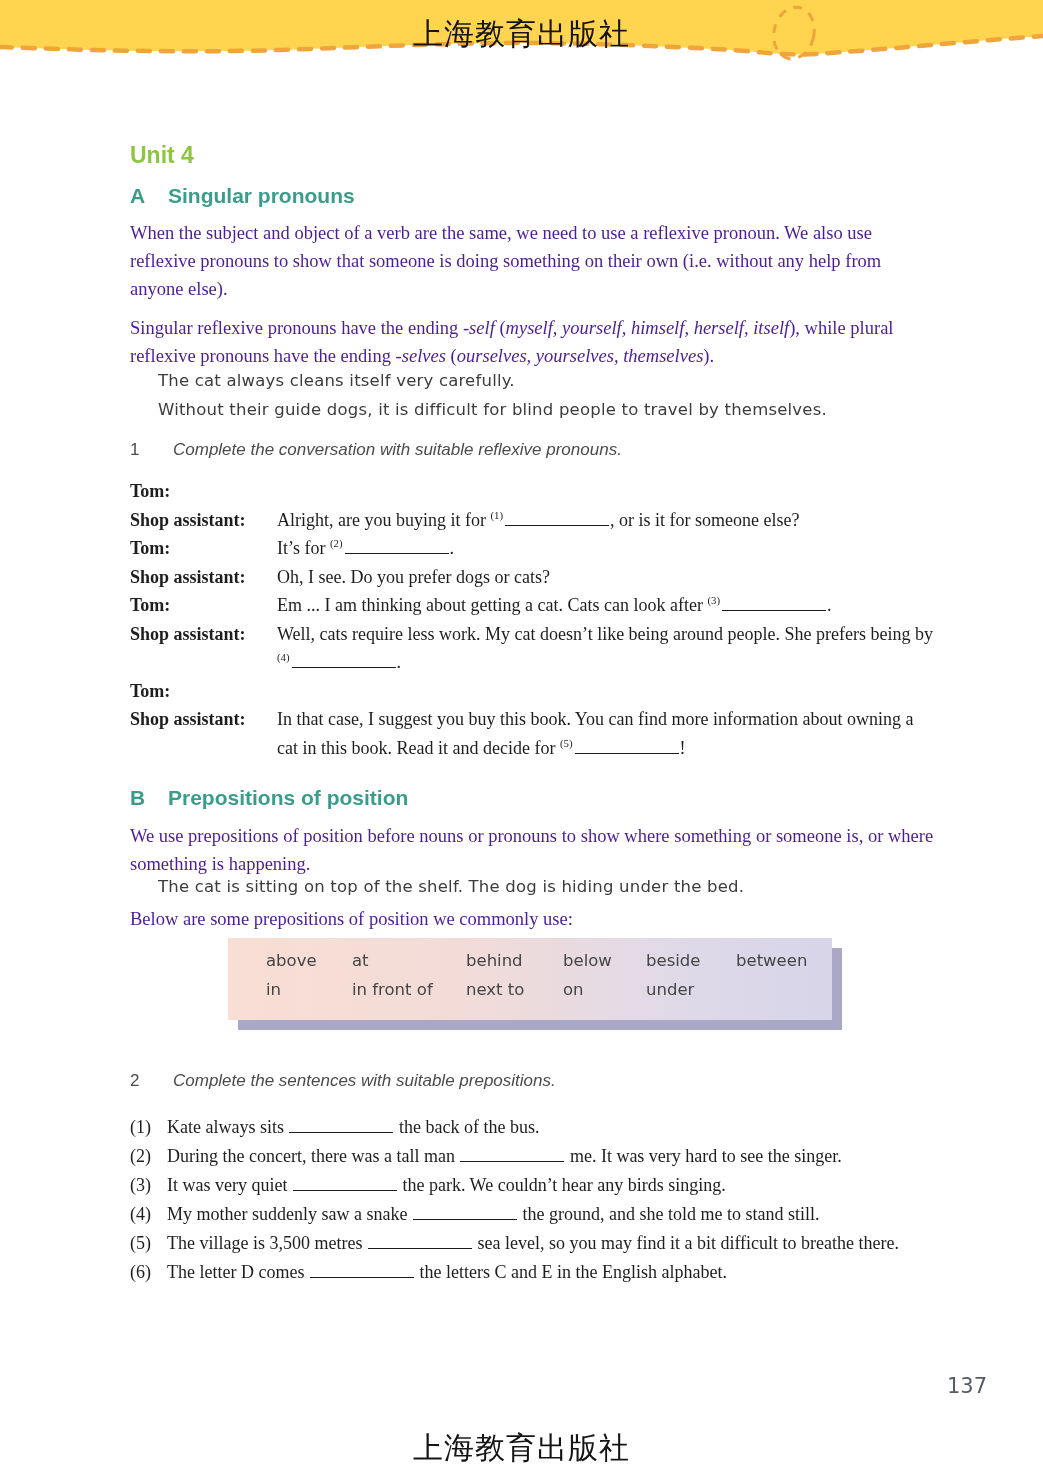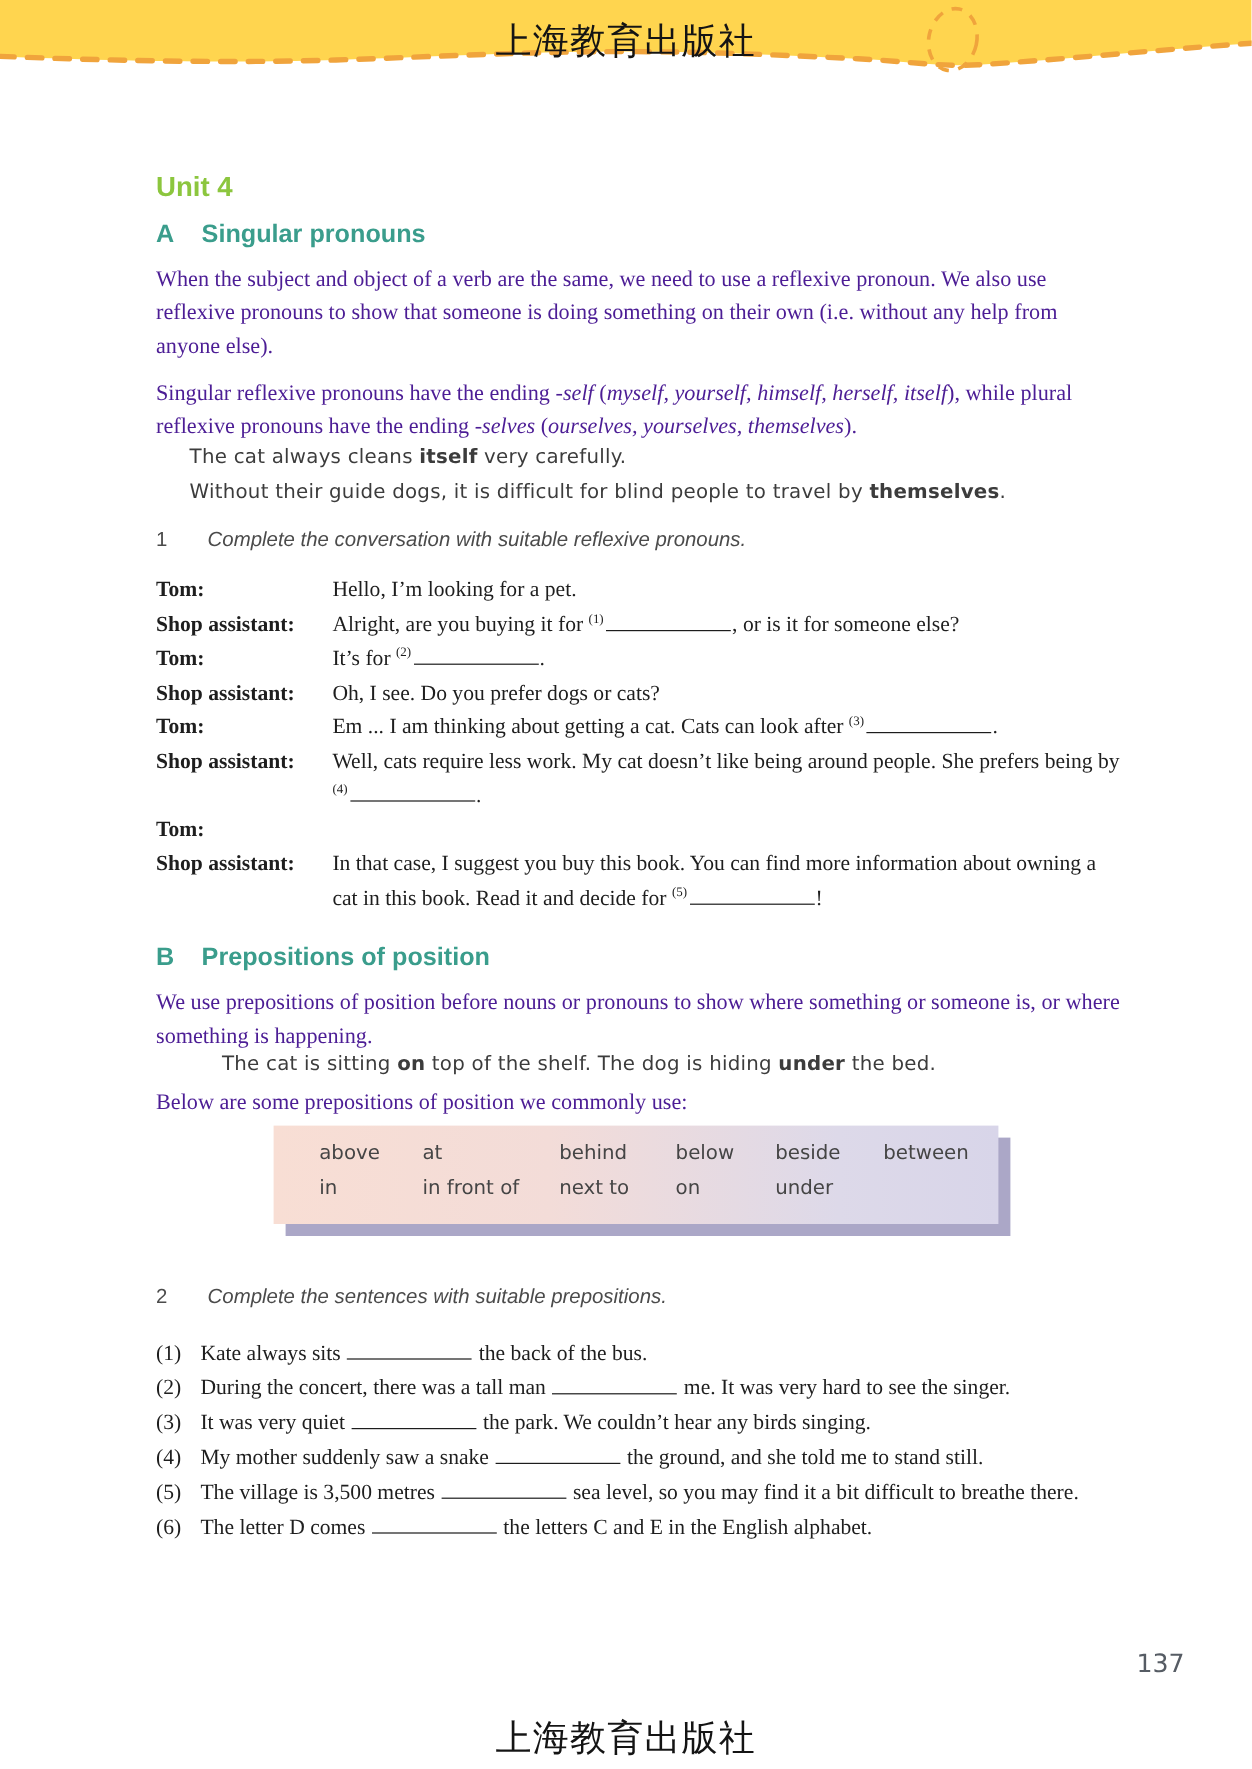--- a/index.html
+++ b/index.html
@@ -26,21 +26,21 @@
   }
   .sec-head {
     left:130px; font-family:"Liberation Sans",sans-serif; font-weight:bold;
     font-size:21px; color:#3A9D8C; display:flex;
   }
   .sec-letter { width:38px; flex-shrink:0; }
 
   
   .body-par { left:130px; width:808px; font-size:18.5px; line-height:28px; color:#4c1d95; }
   .italic { font-style:italic; }
-  .bold { font-weight:bold; }
+  .bold { font-weight:normal; }
 
   
   .hand {
     left:158px; font-family:"DejaVu Sans",sans-serif;
     font-size:16.5px; color:#3c3c3c; letter-spacing:0.2px;
   }
 
   
   .instr {
     left:130px; display:flex;
@@ -115,21 +115,20 @@
 <div class="abs hand" style="top:400px;"><span>Without their guide dogs, it is difficult for blind people to travel by </span><span class="bold">themselves</span><span>.</span></div>
 
 <div class="abs instr" style="top:440px;">
   <span class="instr-num">1</span>
   <span class="instr-text">Complete the conversation with suitable reflexive pronouns.</span>
 </div>
 
 <div class="abs dialogue">
   <div class="drow">
     <div class="speaker">Tom:</div>
-    <div class="speech"><span>Hello, I’m looking for a pet.</span></div>
   </div>
   <div class="drow">
     <div class="speaker">Shop assistant:</div>
     <div class="speech"><span>Alright, are you buying it for </span><sup>(1)</sup><span class="blank"></span><span>, or is it for someone else?</span></div>
   </div>
   <div class="drow">
     <div class="speaker">Tom:</div>
     <div class="speech"><span>It’s for </span><sup>(2)</sup><span class="blank"></span><span>.</span></div>
   </div>
   <div class="drow">
@@ -153,21 +152,21 @@
   </div>
 </div>
 
 <div class="abs sec-head" style="top:786px;">
   <span class="sec-letter">B</span>
   <span>Prepositions of position</span>
 </div>
 
 <p class="abs body-par" style="top:822px;">We use prepositions of position before nouns or pronouns to show where something or someone is, or where something is happening.</p>
 
-<div class="abs hand" style="top:877px;margin-left:27px;"><span>The cat is sitting </span><span class="bold">on</span><span> top of the shelf. The dog is hiding </span><span class="bold">under</span><span> the bed.</span></div>
+<div class="abs hand" style="top:877px;"><span>The cat is sitting </span><span class="bold">on</span><span> top of the shelf. The dog is hiding </span><span class="bold">under</span><span> the bed.</span></div>
 
 <p class="abs body-par" style="top:905px;">Below are some prepositions of position we commonly use:</p>
 
 <div class="abs prep-shadow"></div>
 <div class="abs prep-box">
   <span>above</span>
   <span>at</span>
   <span>behind</span>
   <span>below</span>
   <span>beside</span>

